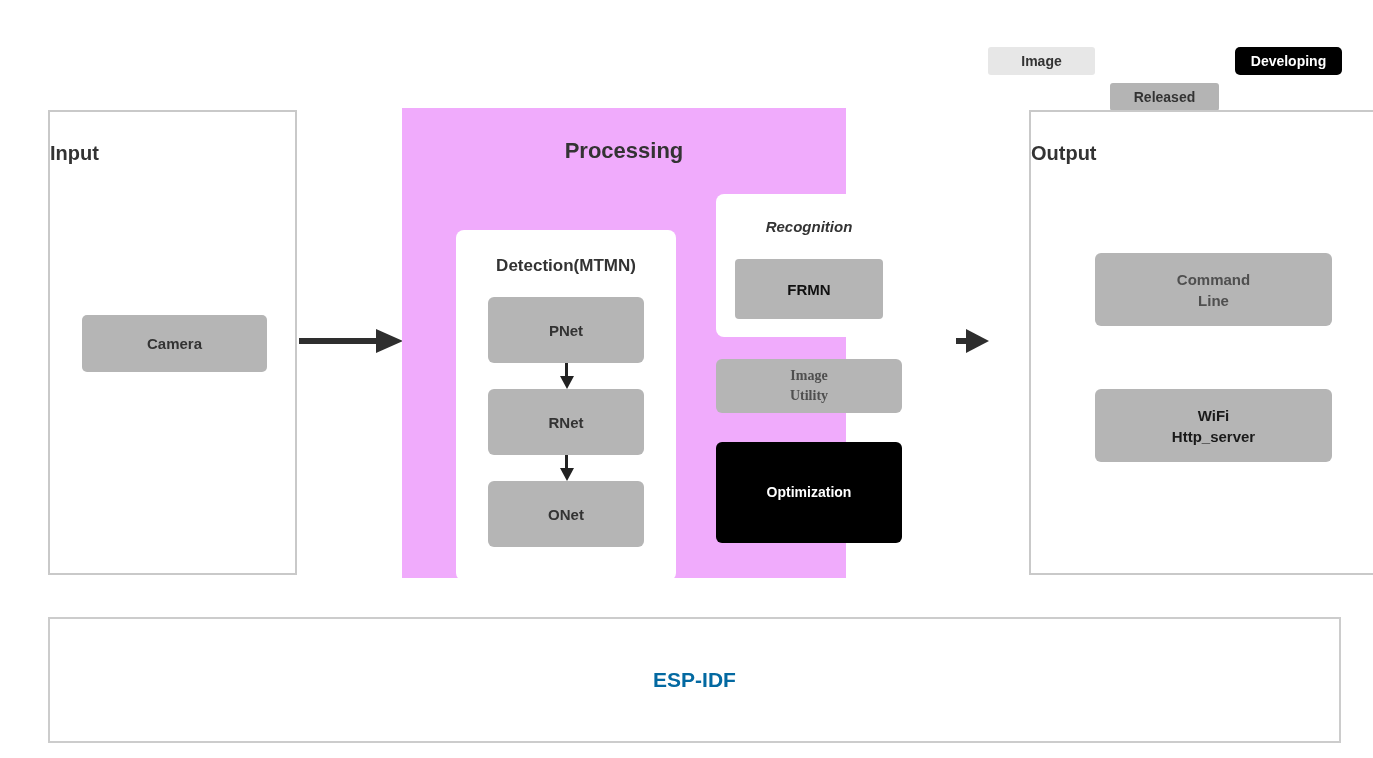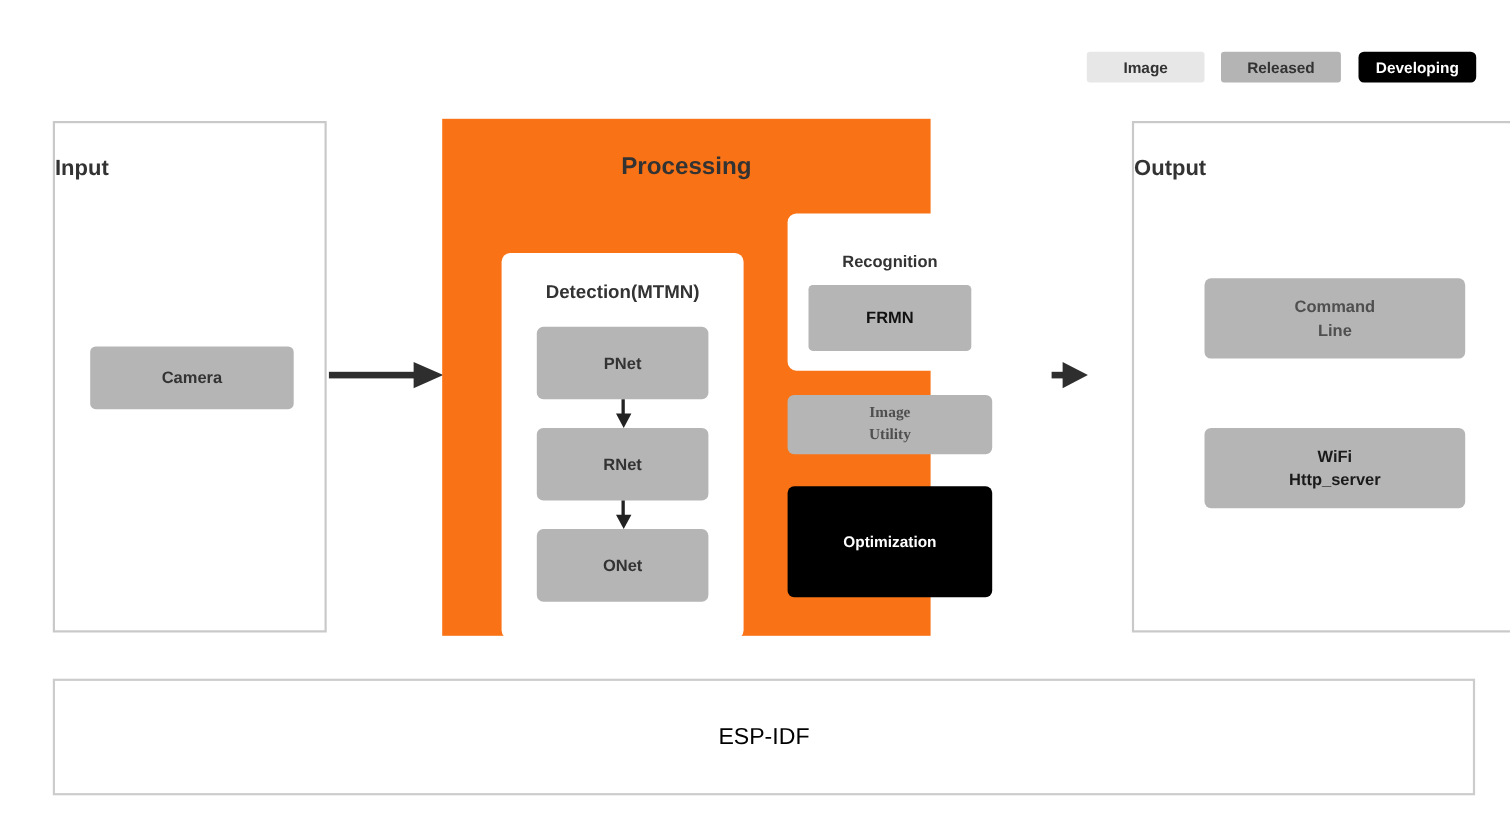--- a/index.html
+++ b/index.html
@@ -20,21 +20,21 @@
     height: 28px;
     display: flex;
     align-items: center;
     justify-content: center;
     font-size: 14px;
     font-weight: bold;
     border-radius: 3px;
     color: #333333;
   }
   .badge-core { left: 988px; width: 107px; background: #e7e7e7; }
-  .badge-released { left: 1110px; width: 109px; background: #b4b4b4; }
+  .badge-released { left: 1110px; width: 109px; background: #b4b4b4; margin-top: 36px; }
   .badge-developing { left: 1235px; width: 107px; background: #000000; color: #ffffff; border-radius: 5px; }
 
   
   .col {
     position: absolute;
     background: #ffffff;
     border: 2px solid #c9c9c9;
   }
   .col-input  { left: 48px;  top: 110px; width: 249px; height: 465px; }
   .col-output { left: 1029px; top: 110px; width: 351px; height: 465px; }
@@ -43,21 +43,21 @@
     text-align: left;
     font-size: 20px;
     font-weight: bold;
     color: #333333;
   }
 
   
   .panel-processing {
     position: absolute;
     left: 402px; top: 108px; width: 444px; height: 470px;
-    background: #f97316;
+    background: #f0abfc;
   }
   .panel-title {
     margin-top: 30px;
     text-align: center;
     font-size: 22px;
     font-weight: bold;
     color: #333333;
   }
   .card {
     position: absolute;
@@ -65,21 +65,21 @@
     border-radius: 8px;
   }
   .card-detection { left: 54px; top: 86px; width: 220px; height: 351px; margin-top: 36px; }
   .card-recognition { left: 314px; top: 86px; width: 186px; height: 143px; }
   .card-title {
     text-align: center;
     font-weight: bold;
     color: #333333;
   }
   .card-detection .card-title { margin-top: 26px; font-size: 17px; }
-  .card-recognition .card-title { margin-top: 36px; font-size: 15px; }
+  .card-recognition .card-title { margin-top: 24px; font-size: 15px; font-style: italic; }
 
   
   .node {
     position: absolute;
     display: flex;
     flex-direction: column;
     align-items: center;
     justify-content: center;
     background: #b5b5b5;
     border-radius: 6px;
@@ -134,29 +134,29 @@
     border-top: 13px solid #222222;
   }
   .varrow1-line { top: 133px; height: 14px; }
   .varrow1-head { top: 146px; }
   .varrow2-line { top: 225px; height: 14px; }
   .varrow2-head { top: 238px; }
 
   
   .foundation {
     position: absolute;
-    left: 48px; top: 617px; width: 1293px; height: 106px;
+    left: 48px; top: 617px; width: 1293px; height: 126px;
     background: #ffffff;
     border: 2px solid #cccccc;
     display: flex;
     align-items: center;
     justify-content: center;
     font-size: 21px;
-    font-weight: normal;
-    color: #000000;
+    font-weight: bold;
+    color: #0369a1;
   }
 </style>
 </head>
 <body>
 
 <div class="canvas">
 
   <div>
     <div class="badge badge-core">Image</div>
     <div class="badge badge-released">Released</div>

